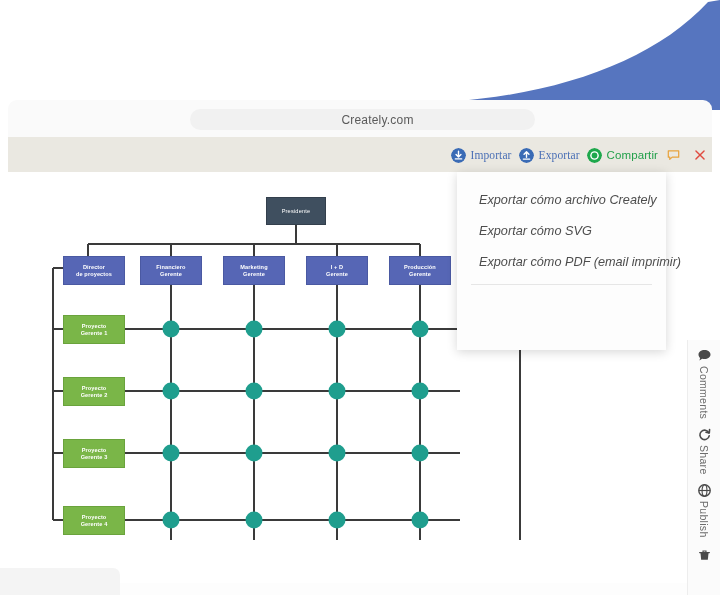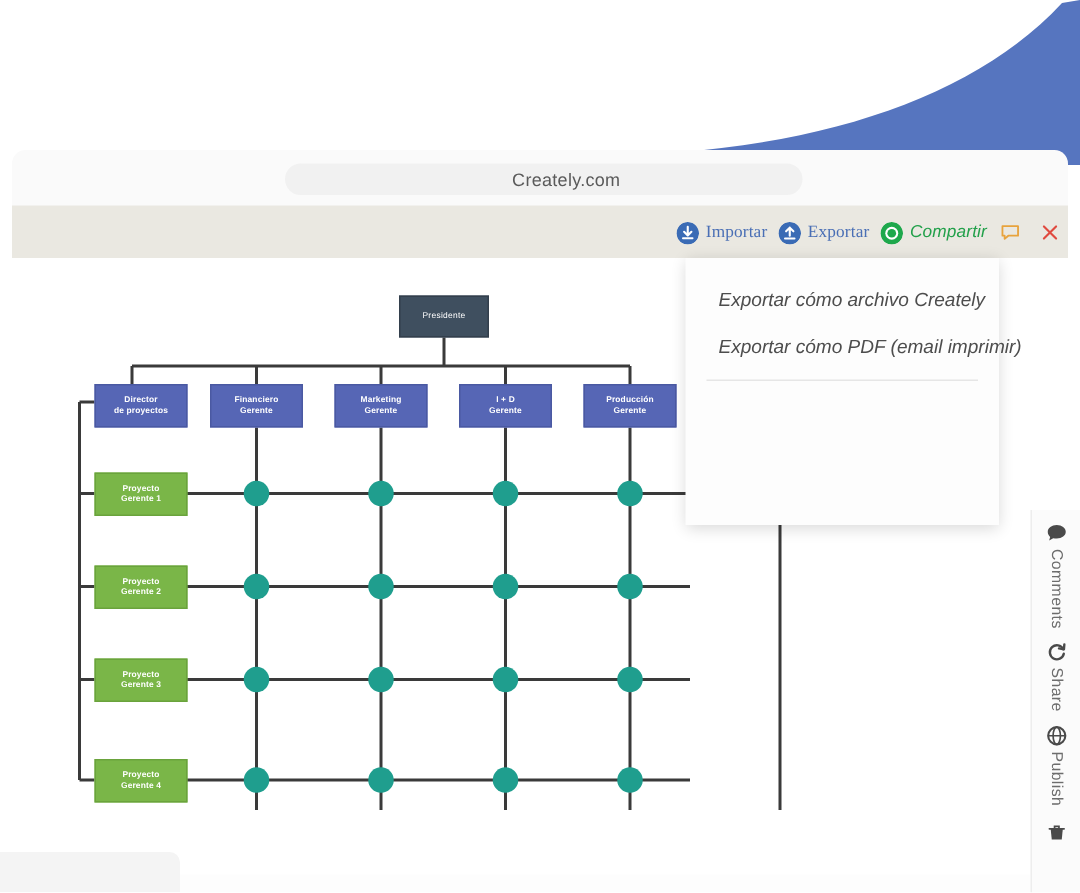--- a/index.html
+++ b/index.html
@@ -32,21 +32,21 @@
     position:absolute;left:8px;top:137px;width:704px;height:35px;
     background:#eae8e1;
   }
   .toolbar-actions{
     position:absolute;right:14px;top:145px;height:20px;
     display:flex;align-items:center;gap:7px;
   }
   .tb-item{display:flex;align-items:center;gap:5px;cursor:pointer;}
   .tb-label{font-size:11.5px;letter-spacing:.1px;}
   .tb-label.blue{color:#4a6fb5;font-family:Liberation Serif, serif;}
-  .tb-label.green{color:#22a04a;font-style:italic;}
+  .tb-label.green{color:#22a04a;}
   .circ{width:15px;height:15px;border-radius:50%;display:block;}
 
   
   .canvas{
     position:absolute;left:8px;top:172px;width:704px;height:395px;
     background:#ffffff;overflow:hidden;
   }
   .diagram{position:absolute;left:0;top:0;width:704px;height:395px;}
 
   
@@ -254,20 +254,21 @@
       <span class="ln">Gerente 3</span>
     </div>
     <div class="node project" style="left:55px;top:334px;width:62px;height:29px;">
       <span class="ln">Proyecto</span>
       <span class="ln">Gerente 4</span>
     </div>
   </div>
 
   <div class="menu">
     <div class="menu-item">Exportar cómo archivo Creately</div>
+    <div class="menu-item">Exportar cómo SVG</div>
     <div class="menu-item">Exportar cómo PDF (email imprimir)</div>
     <div class="menu-sep"></div>
   </div>
 
   <div class="rail">
 
     <div class="rail-group">
       <svg class="rail-icon" style="width:15px;height:15px;" viewBox="0 0 16 16">
         <path d="M8 2.2 C11.6 2.2 14.4 4.3 14.4 7 C14.4 9.7 11.6 11.8 8 11.8 C7.1 11.8 6.3 11.7 5.5 11.5 L2.6 13.2 L3.3 10.6 C2.2 9.7 1.6 8.4 1.6 7 C1.6 4.3 4.4 2.2 8 2.2 Z" fill="#4a4a4a"></path>
       </svg>

